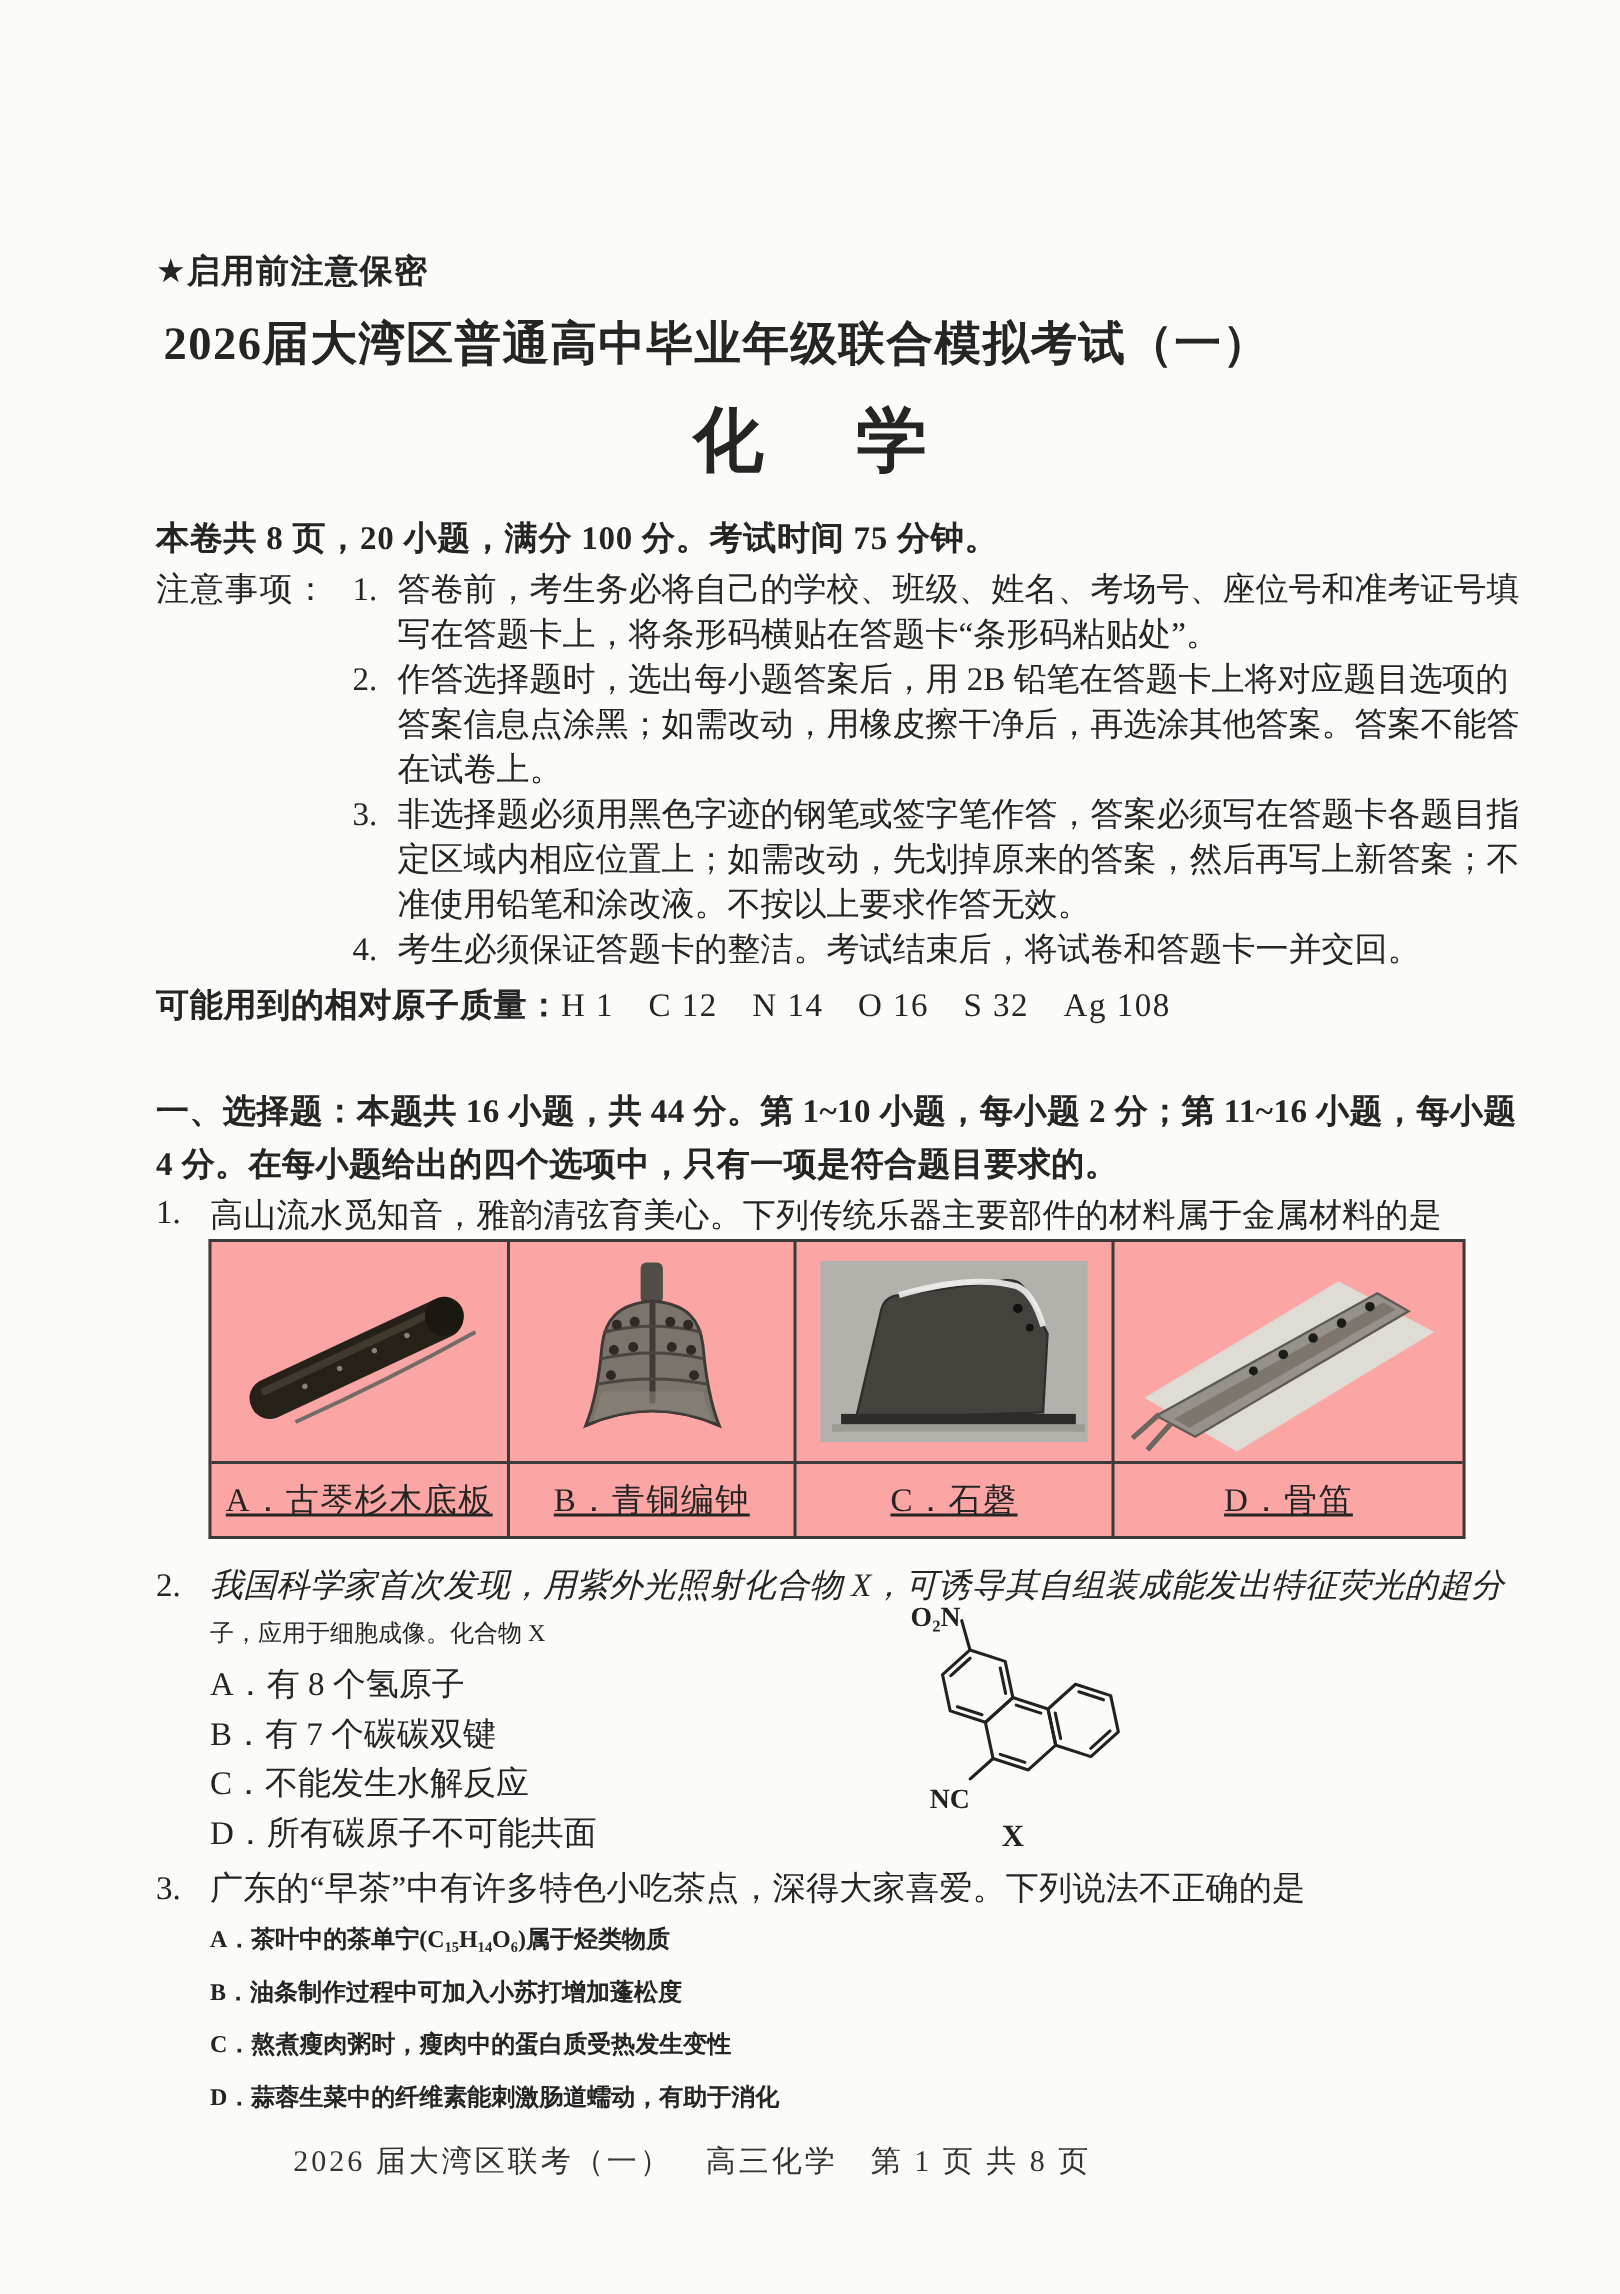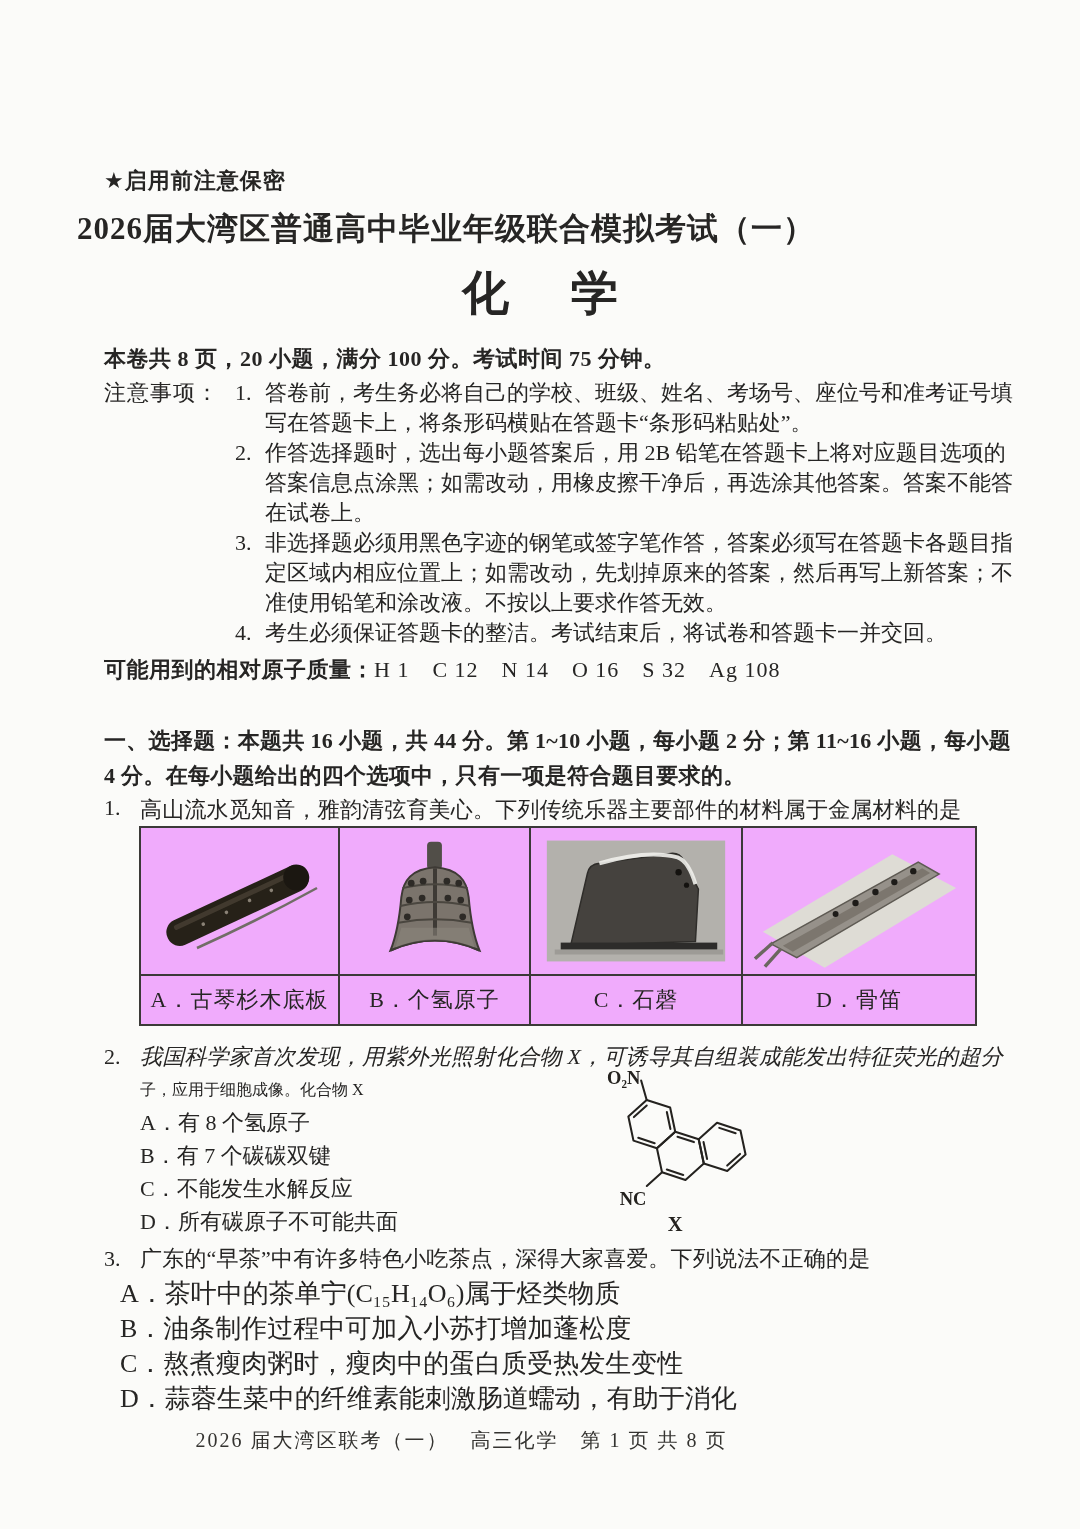--- a/index.html
+++ b/index.html
@@ -4,55 +4,55 @@
 <style>
   html,body{margin:0;padding:0;background:#e9e9e7;}
   .page{
     position:relative;width:1080px;height:1529px;margin:0 auto;
     background:#fbfbf9;color:#262524;overflow:hidden;
     font-family:"Liberation Serif","DejaVu Serif",serif;
   }
   .abs{position:absolute;}
   .sans{font-family:"Liberation Sans","DejaVu Sans",sans-serif;}
   .security{left:104px;top:166px;font-size:22px;font-weight:700;letter-spacing:1px;}
-  .title{left:16px;width:860px;top:208px;text-align:center;font-size:31px;font-weight:bold;letter-spacing:1px;}
+  .title{left:0;width:860px;top:208px;text-align:center;font-size:31px;font-weight:bold;letter-spacing:1px;padding-left:48px;}
   .subject{left:0;width:1080px;top:262px;text-align:center;font-size:47px;font-weight:bold;}
   .subject .gap{display:inline-block;width:62px;}
   .paper-info{left:104px;top:344px;font-size:22px;font-weight:bold;letter-spacing:.5px;}
   .notice{left:104px;top:378px;width:880px;font-size:22px;line-height:30px;}
   .notice-label{position:absolute;left:0;top:0;font-weight:400;letter-spacing:1px;}
   .notice-item{display:flex;margin-left:131px;}
   .notice-num{width:30px;flex:0 0 30px;}
   .notice-line{white-space:nowrap;}
   .atomic{left:104px;top:655px;font-size:22px;white-space:nowrap;}
   .atomic .lbl{font-weight:700;letter-spacing:.5px;}
   .atomic .vals{letter-spacing:1px;}
   .sec1{left:104px;top:723px;width:880px;font-size:22px;font-weight:bold;line-height:35px;}
   .sec1 div{white-space:nowrap;letter-spacing:.3px;}
   .qrow{display:flex;font-size:22px;}
   .qnum{width:36px;flex:0 0 36px;}
   .q1{left:104px;top:795px;width:880px;}
   .q1 .stem{white-space:nowrap;letter-spacing:.2px;}
   .q1-table{
     left:139px;top:826px;width:834px;height:196px;
     display:grid;grid-template-columns:197px 191px 212px 234px;grid-template-rows:146px 50px;
-    border:2px solid #3b3a38;background:#f0abfc;box-sizing:content-box;
+    border:2px solid #3b3a38;background:#fca5a5;box-sizing:content-box;text-decoration:underline;
   }
   .tcell{border-left:2px solid #3b3a38;overflow:hidden;}
   .tcell.first{border-left:none;}
   .tlabel{border-top:2px solid #3b3a38;display:flex;align-items:center;justify-content:center;
     font-size:22px;letter-spacing:1px;}
   .tcell svg{display:block;width:100%;height:100%;}
   .q2{left:104px;top:1040px;width:880px;line-height:33px;}
   .q2 .stem-line2{margin-left:36px;white-space:nowrap;}
   .q2 .opt{margin-left:36px;font-size:22px;}
   .q2 .stem1{white-space:nowrap;letter-spacing:.2px;font-style:italic;}
   .molecule{left:588px;top:1048px;width:195px;height:190px;}
   .q3{left:104px;top:1241px;width:880px;line-height:35px;}
-  .q3 .opt{margin-left:16px;font-size:26px;}
+  .q3 .opt{margin-left:36px;font-size:16px;font-weight:bold;}
   .q3 .stem{white-space:nowrap;letter-spacing:.2px;}
   .footer{left:0;width:923px;top:1427px;text-align:center;font-size:20px;letter-spacing:2px;color:#343330;}
 </style>
 </head>
 <body>
 
 <div class="page">
 
   <div class="abs security sans">★启用前注意保密</div>
 
@@ -166,21 +166,21 @@
         <circle cx="171" cy="43" r="3.2" fill="#1d1b18"></circle>
         <circle cx="152" cy="54" r="3.2" fill="#1d1b18"></circle>
         <circle cx="133" cy="64" r="3.2" fill="#1d1b18"></circle>
         <circle cx="113" cy="75" r="3.2" fill="#1d1b18"></circle>
         <circle cx="93" cy="86" r="3" fill="#1d1b18"></circle>
         <path d="M30 115 L12 131 M38 121 L22 139" stroke="#6b675f" stroke-width="3.5" fill="none"></path>
       </svg>
     </div>
 
     <div class="tcell tlabel first">A．古琴杉木底板</div>
-    <div class="tcell tlabel">B．个氢原子</div>
+    <div class="tcell tlabel">B．青铜编钟</div>
     <div class="tcell tlabel">C．石磬</div>
     <div class="tcell tlabel">D．骨笛</div>
   </div>
 
   <div class="abs q2">
     <div class="qrow">
       <div class="qnum">2.</div>
       <div class="stem1">我国科学家首次发现，用紫外光照射化合物 X，可诱导其自组装成能发出特征荧光的超分</div>
     </div>
     <div class="stem-line2">子，应用于细胞成像。化合物 X</div>

